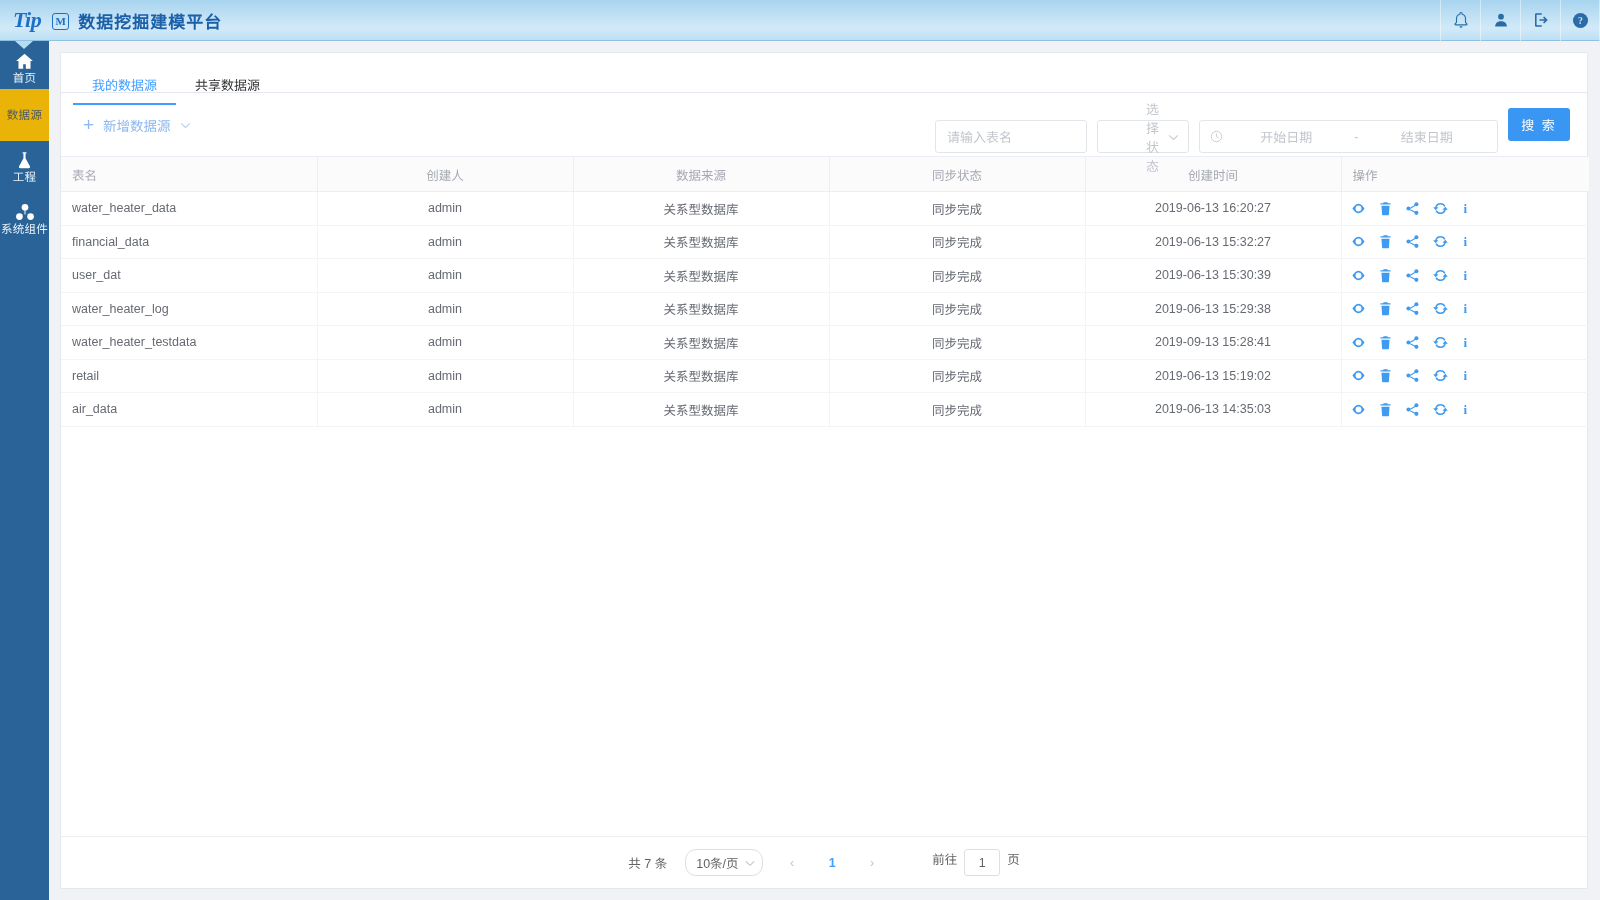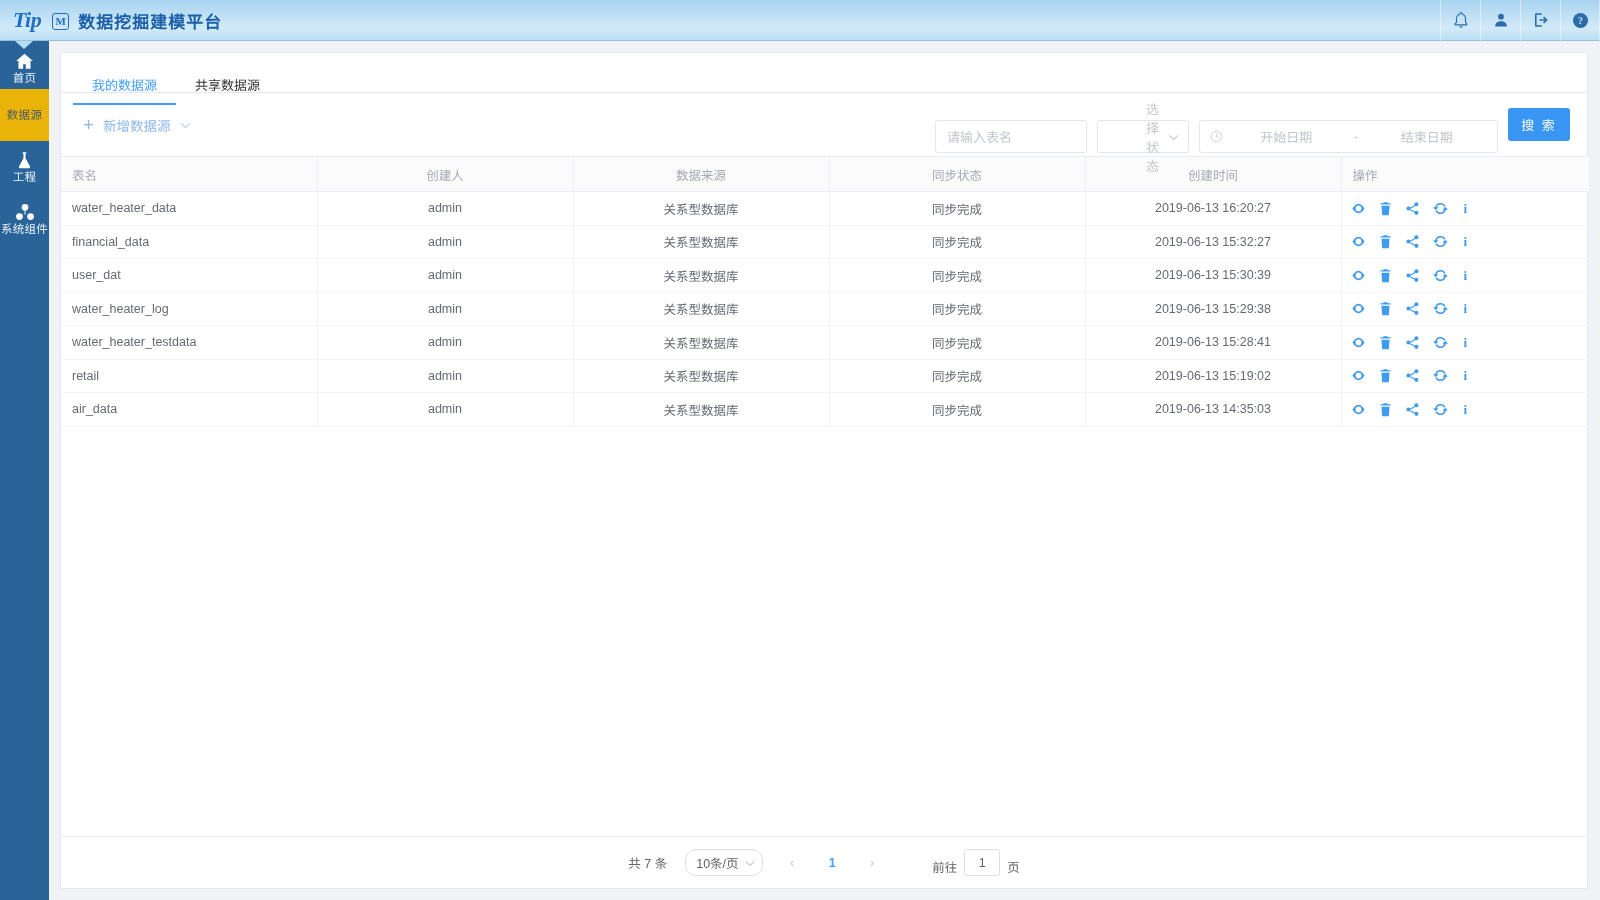--- a/index.html
+++ b/index.html
@@ -223,21 +223,21 @@
   .pg-arrow {
     width: 22px; height: 24px;
     display: flex; align-items: center; justify-content: center;
     color: #c0c4cc; cursor: pointer;
   }
   .pg-num {
     min-width: 22px; height: 24px;
     display: flex; align-items: center; justify-content: center;
     color: #409eff; font-weight: bold; cursor: pointer;
   }
-  .pg-jump { display: flex; align-items: flex-end; gap: 7px; margin-left: 31px; }
+  .pg-jump { display: flex; align-items: flex-start; gap: 7px; margin-left: 31px; }
   .pg-input {
     width: 36px; height: 27px;
     border: 1px solid #dcdfe6; border-radius: 3px;
     text-align: center; font-size: 12.5px; color: #606266;
     font-family: "Liberation Sans", sans-serif;
     background: #fff;
   }
 </style>
 </head>
 <body>
@@ -530,21 +530,21 @@
                 </span>
                 <span class="act act-info" title="详情">i</span>
               </div>
             </td>
           </tr>
           <tr>
             <td class="col-1 tl">water_heater_testdata</td>
             <td class="col-2">admin</td>
             <td class="col-3">关系型数据库</td>
             <td class="col-4">同步完成</td>
-            <td class="col-5">2019-06-13 15:28:41</td>
+            <td class="col-5">2019-09-13 15:28:41</td>
             <td class="col-6 acts">
               <div class="acts-wrap">
                 <span class="act" title="查看">
                   <svg width="15" height="15" viewBox="0 0 20 20">
                     <path d="M10 3.6C5.6 3.6 2 10 2 10s3.6 6.4 8 6.4S18 10 18 10 14.4 3.6 10 3.6zm0 10.3A3.9 3.9 0 1110 6.1a3.9 3.9 0 010 7.8z"></path>
                     <circle cx="10" cy="10" r="2" fill="#ffffff"></circle>
                   </svg>
                 </span>
                 <span class="act" title="删除">
                   <svg width="13" height="15" viewBox="0 0 18 20">

